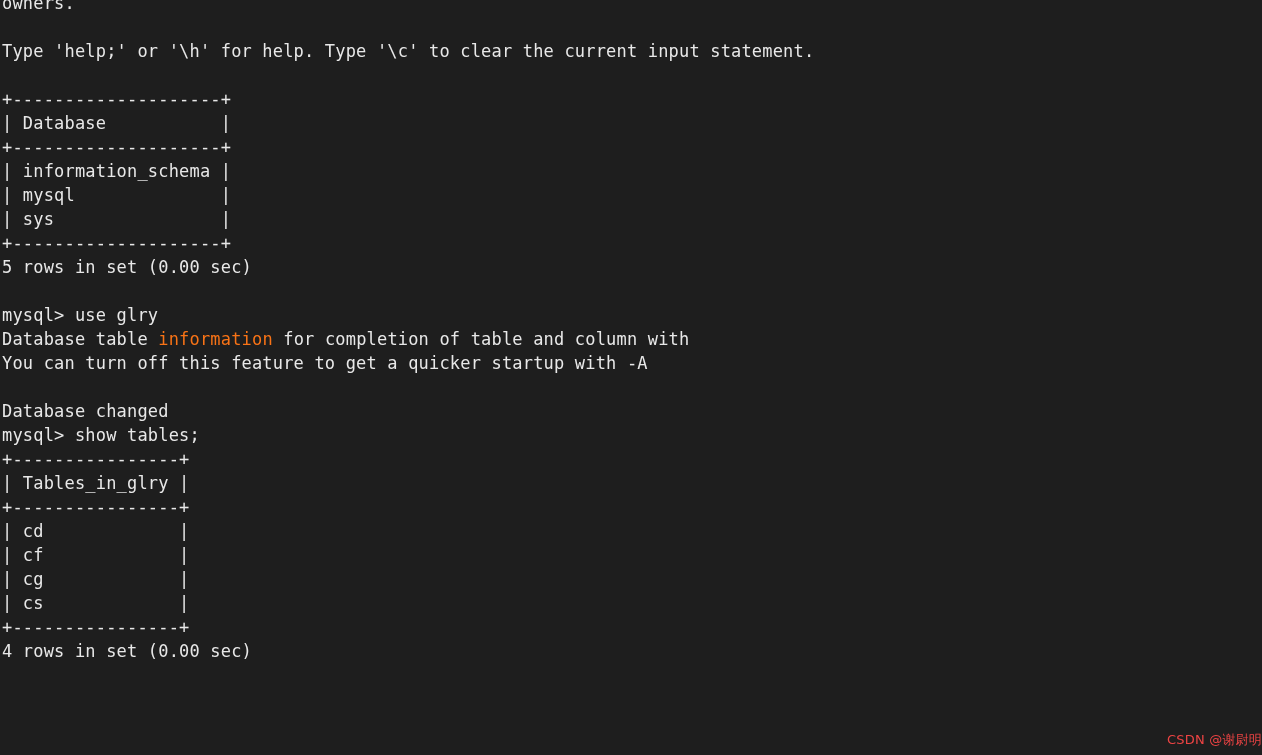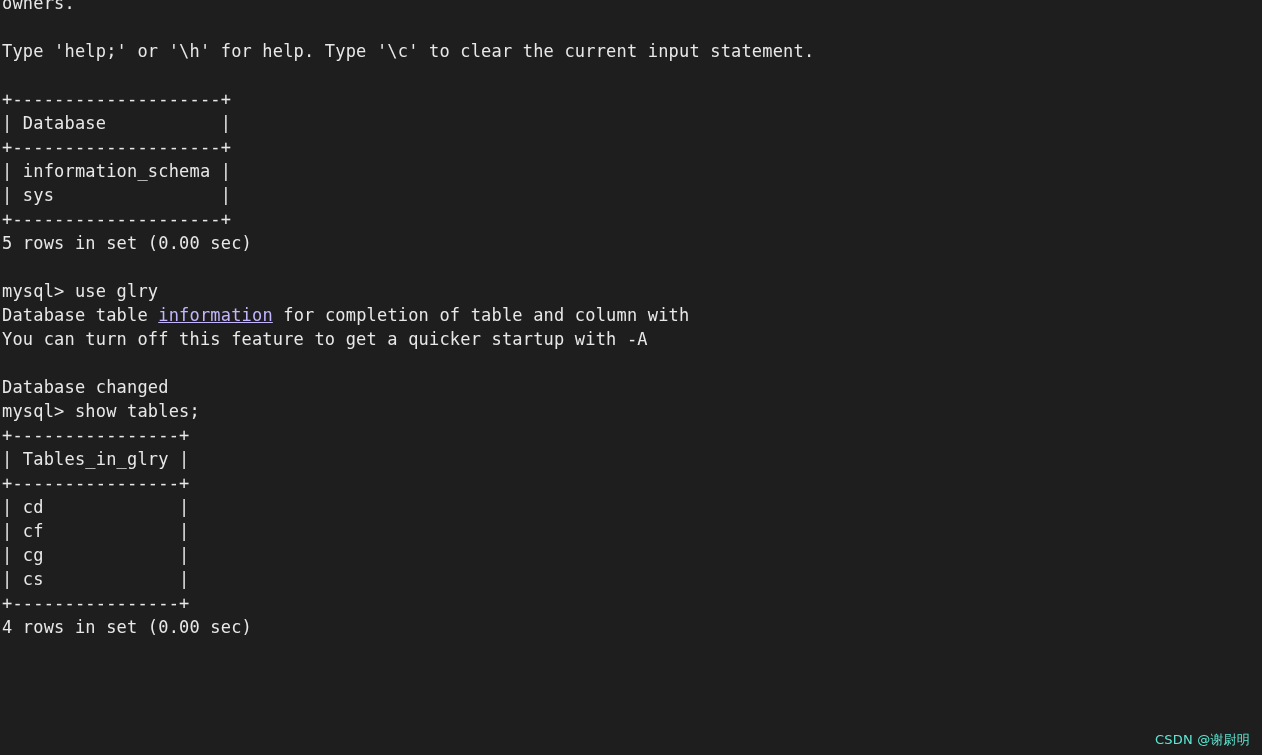--- a/index.html
+++ b/index.html
@@ -28,46 +28,46 @@
     line-height: 24px;
     height: 24px;
     color: #e8e8e8;
     white-space: pre;
     letter-spacing: 0.18px;
   }
   .line.blank {
     color: transparent;
   }
   .hl-info {
-    color: #c4b5fd;
-    text-decoration: underline;
+    color: #f97316;
   }
   #watermark {
     position: absolute;
-    right: 12px;
+    right: 0;
     bottom: 6px;
     font-family: "DejaVu Sans", "Liberation Sans", sans-serif;
     font-size: 13px;
-    color: #5eead4;
+    color: #ef4444;
     white-space: pre;
     letter-spacing: 0.2px;
   }
 </style>
 </head>
 <body>
 
 <div id="terminal">
     <div class="line">owners.</div>
     <div class="line blank"> </div>
     <div class="line">Type 'help;' or '\h' for help. Type '\c' to clear the current input statement.</div>
     <div class="line blank"> </div>
     <div class="line">+--------------------+</div>
     <div class="line">| Database           |</div>
     <div class="line">+--------------------+</div>
     <div class="line">| information_schema |</div>
+    <div class="line">| mysql              |</div>
     <div class="line">| sys                |</div>
     <div class="line">+--------------------+</div>
     <div class="line">5 rows in set (0.00 sec)</div>
     <div class="line blank"> </div>
     <div class="line">mysql&gt; use glry</div>
     <div class="line"><span>Database table </span><span class="hl-info">information</span><span> for completion of table and column with</span></div>
     <div class="line">You can turn off this feature to get a quicker startup with -A</div>
     <div class="line blank"> </div>
     <div class="line">Database changed</div>
     <div class="line">mysql&gt; show tables;</div>

